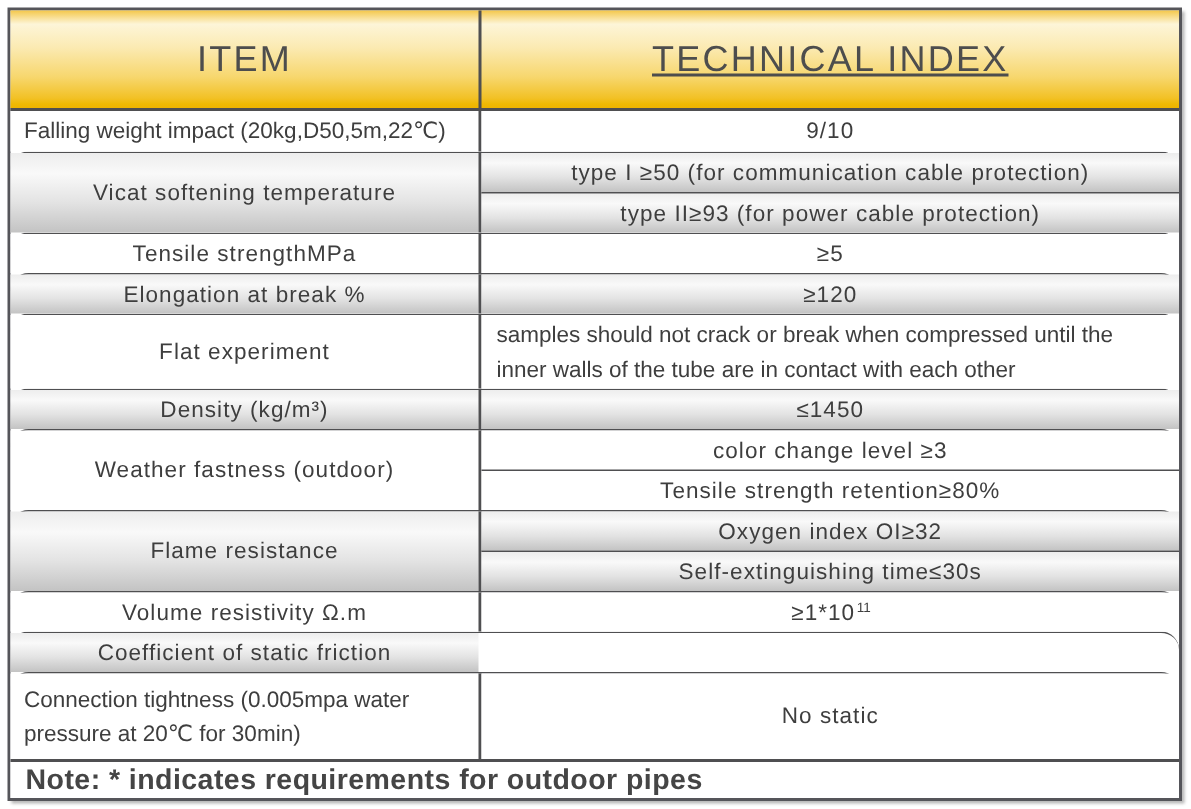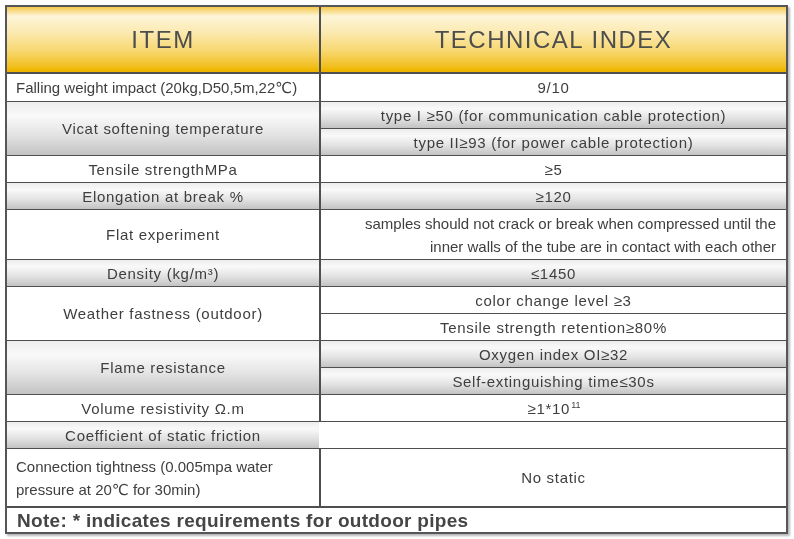--- a/index.html
+++ b/index.html
@@ -30,23 +30,23 @@
     border-bottom: 2px solid #4f4f51;
     background: linear-gradient(180deg,
       #f4c84c 0%, #fdf5d8 14%, #fbeab2 38%,
       #f7d76e 68%, #f2c125 90%, #efb903 96%, #eeb400 100%);
   }
   .th {
     display: flex; align-items: center; justify-content: center;
     font-size: 24px; letter-spacing: 1.5px; color: #4d4d4d;
   }
   .th-item { width: 312px; }
-  .th-index { flex: 1; border-left: 2px solid #4f4f51; }
+  .th-index { flex: 1; border-left: 2px solid #4f4f51; text-decoration: underline; }
   
-  .row { display: flex; border-top: 1px solid #4f4f51; }
+  .row { display: flex; border-top: 1px solid #4f4f51; border-radius: 12px; }
   #rows > .row:first-child { border-top: 0; }
   .row.single { height: 27px; }
   .row.double { height: 54px; }
   .row.flat   { height: 50px; }
   .row.conn   { height: 58px; }
   .item-cell {
     width: 312px;
     display: flex; align-items: center; justify-content: center;
     text-align: right;
     font-size: 15px; letter-spacing: 0.7px; color: #3e3e3e;
@@ -66,21 +66,21 @@
   .val-cell {
     flex: 1;
     display: flex; align-items: center; justify-content: center;
     text-align: center;
     font-size: 15px; letter-spacing: 0.7px; color: #3e3e3e;
     line-height: 23px;
     padding: 0 10px;
     background: #ffffff;
   }
   .val-cell + .val-cell { border-top: 1px solid #4f4f51; text-align: right; }
-  .val-left { justify-content: flex-start; text-align: right; letter-spacing: 0; }
+  .val-left { justify-content: flex-start; text-align: left; letter-spacing: 0; }
   .row.shaded .item-cell,
   .row.shaded .val-cell {
     background: linear-gradient(180deg,
       #ededed 0%, #f9f9f9 26%, #e3e3e3 62%, #c3c3c3 100%);
   }
   sup {
     font-size: 9px; letter-spacing: 0;
     line-height: 0; position: relative; top: -3px; left: 1px;
   }
   

